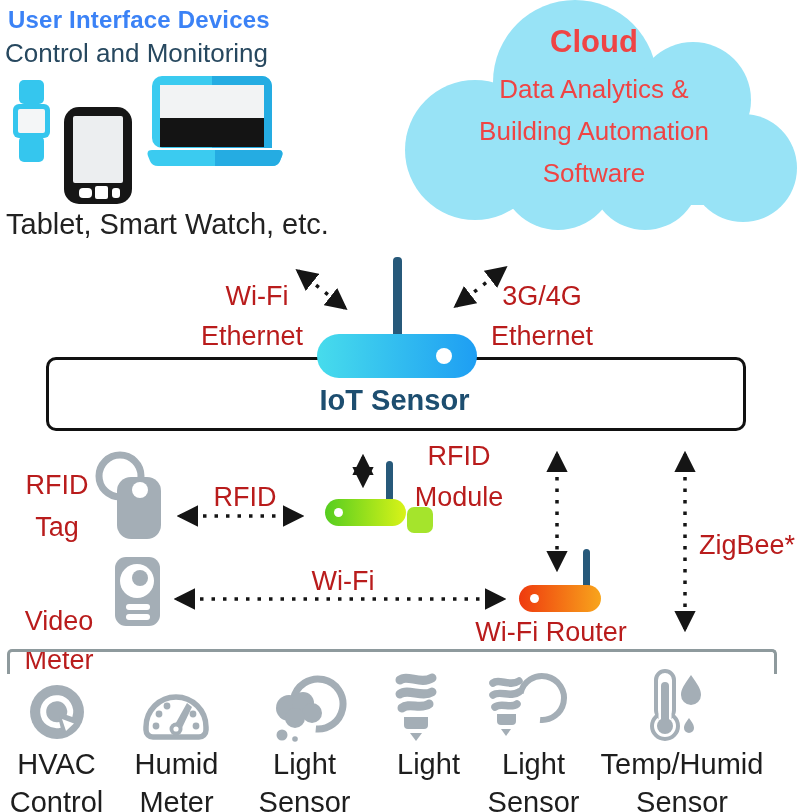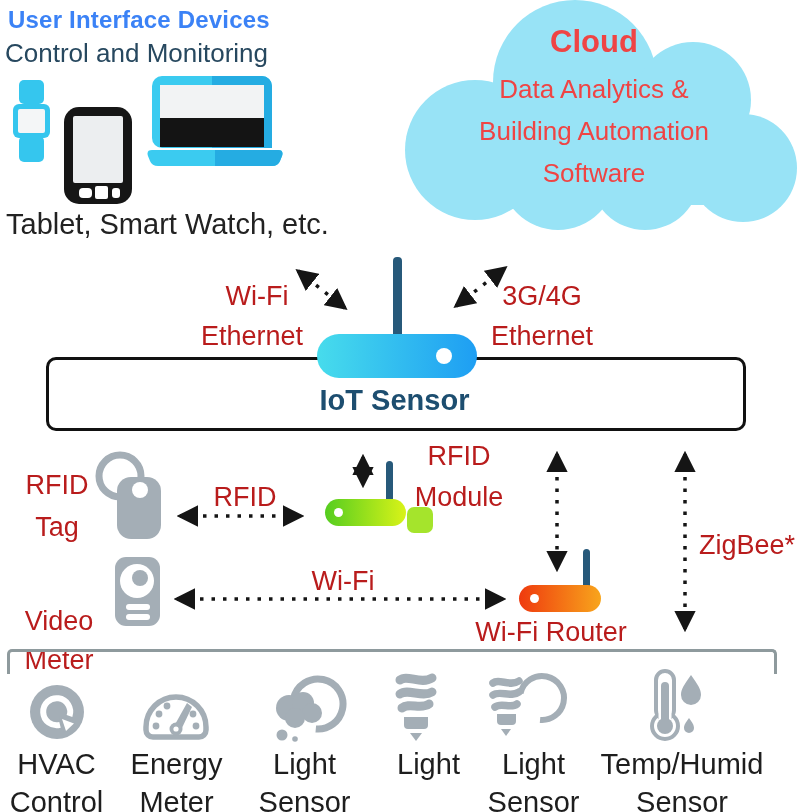--- a/index.html
+++ b/index.html
@@ -182,21 +182,21 @@
         <circle cx="31" cy="21" r="3.4"></circle>
         <circle cx="57" cy="29" r="3.4"></circle>
         <circle cx="60" cy="41" r="3.4"></circle>
         <path d="M37 43 L51 18 L56 22 L44 47 z"></path>
         <circle cx="40" cy="44" r="6.5"></circle>
       </g>
       <circle cx="40" cy="44" r="2.6" fill="#ffffff"></circle>
     </svg>
   </div>
   <div class="abs sensor-label" style="left:120px;top:745px;width:113px;">
-    <div>Energy</div>
+    <div>Humid</div>
     <div>Meter</div>
   </div>
 
   <div class="abs" style="left:262px;top:672px;">
     <svg width="86" height="72" viewBox="0 0 86 72">
       <circle cx="56" cy="32" r="25" fill="none" stroke="#A4AEB6" stroke-width="7" pathLength="100" stroke-dasharray="73 27" transform="rotate(192 56 32)"></circle>
       <g fill="#A4AEB6">
         <circle cx="27" cy="36" r="13"></circle>
         <circle cx="41" cy="31" r="11"></circle>
         <circle cx="50" cy="41" r="10"></circle>

